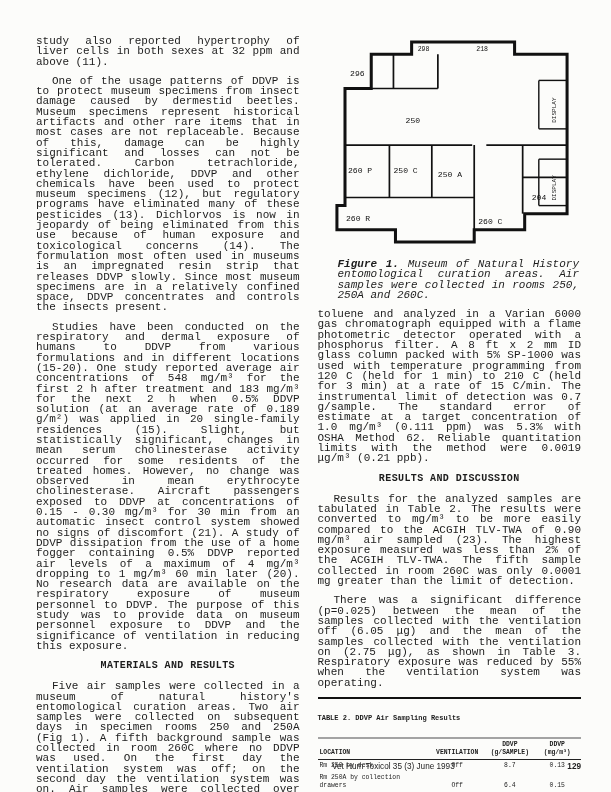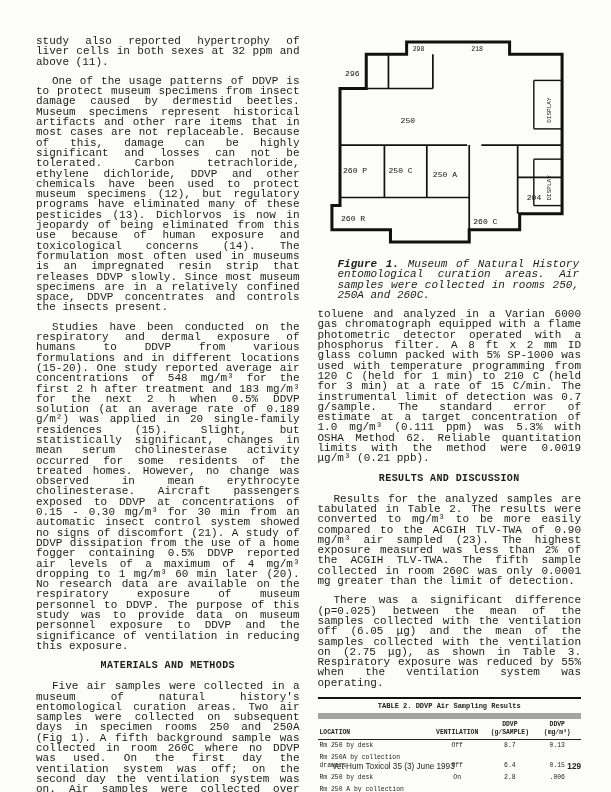--- a/index.html
+++ b/index.html
@@ -12,27 +12,27 @@
   }
   .content { position:absolute; left:36px; top:36px; width:545px; display:flex; gap:18px; }
   .col { width:50%; }
   .col p { font-size:11px; line-height:10.3px; text-align:justify; margin-bottom:9px; }
   .col p.indent { text-indent:16px; }
   h3.section {
     font-size:10px; font-weight:bold; text-align:center;
     margin:5px 0 10px 0; letter-spacing:0.4px;
   }
   
-  .figure-wrap { margin:0 0 4px 0; text-align:left; }
+  .figure-wrap { margin:0 0 4px 0; text-align:right; }
   .caption { font-size:7.8px; line-height:9.8px; font-style:italic; margin:4px 2px 10px 20px; text-align:left; }
   .caption .cap-label { font-weight:bold; }
   svg text { font-family:"Liberation Mono", monospace; fill:#111; }
   
   .table2 { margin-top:6px; border-top:2.5px solid #111; }
-  .t2-title { font-size:7px; font-weight:bold; text-align:center; padding:3px 0; border-bottom:6px solid #a3a3a3; }
+  .t2-title { font-size:7px; font-weight:bold; padding:15px 0; border-bottom:2px solid #a3a3a3; }
   table.t2 { width:100%; border-collapse:collapse; }
   table.t2 th, table.t2 td { font-size:6.4px; line-height:8px; padding:2px 2px; vertical-align:bottom; }
   table.t2 thead tr { border-bottom:1px solid #222; }
   table.t2 th { font-weight:bold; text-align:center; }
   table.t2 th.left, table.t2 td.left { text-align:left; }
   table.t2 td { text-align:center; }
   table.t2 tr.lastrow td { border-top:1px solid #222; border-bottom:1px solid #222; }
   .t2-foot { font-size:6px; line-height:8px; padding-top:2px; }
   .t2-foot div { white-space:nowrap; }
   
@@ -44,21 +44,21 @@
 </head>
 <body>
 
 <div class="page">
   <div class="content">
 
     <div class="col">
       <p>study also reported hypertrophy of liver cells in both sexes at 32 ppm and above (11).</p>
       <p class="indent">One of the usage patterns of DDVP is to protect museum specimens from insect damage caused by dermestid beetles.  Museum specimens represent historical artifacts and other rare items that in most cases are not replaceable.  Because of this, damage can be highly significant and losses can not be tolerated.  Carbon tetrachloride, ethylene dichloride, DDVP and other chemicals have been used to protect museum specimens (12), but regulatory programs have eliminated many of these pesticides (13).  Dichlorvos is now in jeopardy of being eliminated from this use because of human exposure and toxicological concerns (14).  The formulation most often used in museums is an impregnated resin strip that releases DDVP slowly.  Since most museum specimens are in a relatively confined space, DDVP concentrates and controls the insects present.</p>
       <p class="indent">Studies have been conducted on the respiratory and dermal exposure of humans to DDVP from various formulations and in different locations (15-20).  One study reported average air concentrations of 548 mg/m³ for the first 2 h after treatment and 183 mg/m³ for the next 2 h when 0.5% DDVP solution (at an average rate of 0.189 g/m²) was applied in 20 single-family residences (15).  Slight, but statistically significant, changes in mean serum cholinesterase activity occurred for some residents of the treated homes.  However, no change was observed in mean erythrocyte cholinesterase.  Aircraft passengers exposed to DDVP at concentrations of 0.15 - 0.30 mg/m³ for 30 min from an automatic insect control system showed no signs of discomfort (21).  A study of DDVP dissipation from the use of a home fogger containing 0.5% DDVP reported air levels of a maximum of 4 mg/m³ dropping to 1 mg/m³ 60 min later (20).  No research data are available on the respiratory exposure of museum personnel to DDVP.  The purpose of this study was to provide data on museum personnel exposure to DDVP and the significance of ventilation in reducing this exposure.</p>
-      <h3 class="section">MATERIALS AND METHODS</h3>
+      <h3 class="section">MATERIALS AND RESULTS</h3>
       <p class="indent">Five air samples were collected in a museum of natural history's entomological curation areas.  Two air samples were collected on subsequent days in specimen rooms 250 and 250A (Fig 1).  A fifth background sample was collected in room 260C where no DDVP was used.  On the first day the ventilation system was off; on the second day the ventilation system was on.  Air samples were collected over approximately 7 h using Gillian (rooms 250 and 260C) and Dupont (room 250A) pumps drawing approximately 1.0 L/min of air through XAD-2 adsorbent tubes containing a glass fiber filter and 2 sections of XAD-2 adsorbent.  Samples were held at 7 F until submitted for analysis.</p>
     </div>
 
     <div class="col">
 
       <div class="figure-wrap">
         <svg width="258" height="214" viewBox="0 0 252 212">
           <g stroke="#111" fill="none">
 
             <path stroke-width="3" d="M20,52 L20,168 L12,168 L12,192 L70,192 L70,204 L148,204 L148,192 L198,192 L198,176 L240,176 L240,18 L188,18 L188,6 L86,6 L86,18 L46,18 L46,52 Z"></path>

